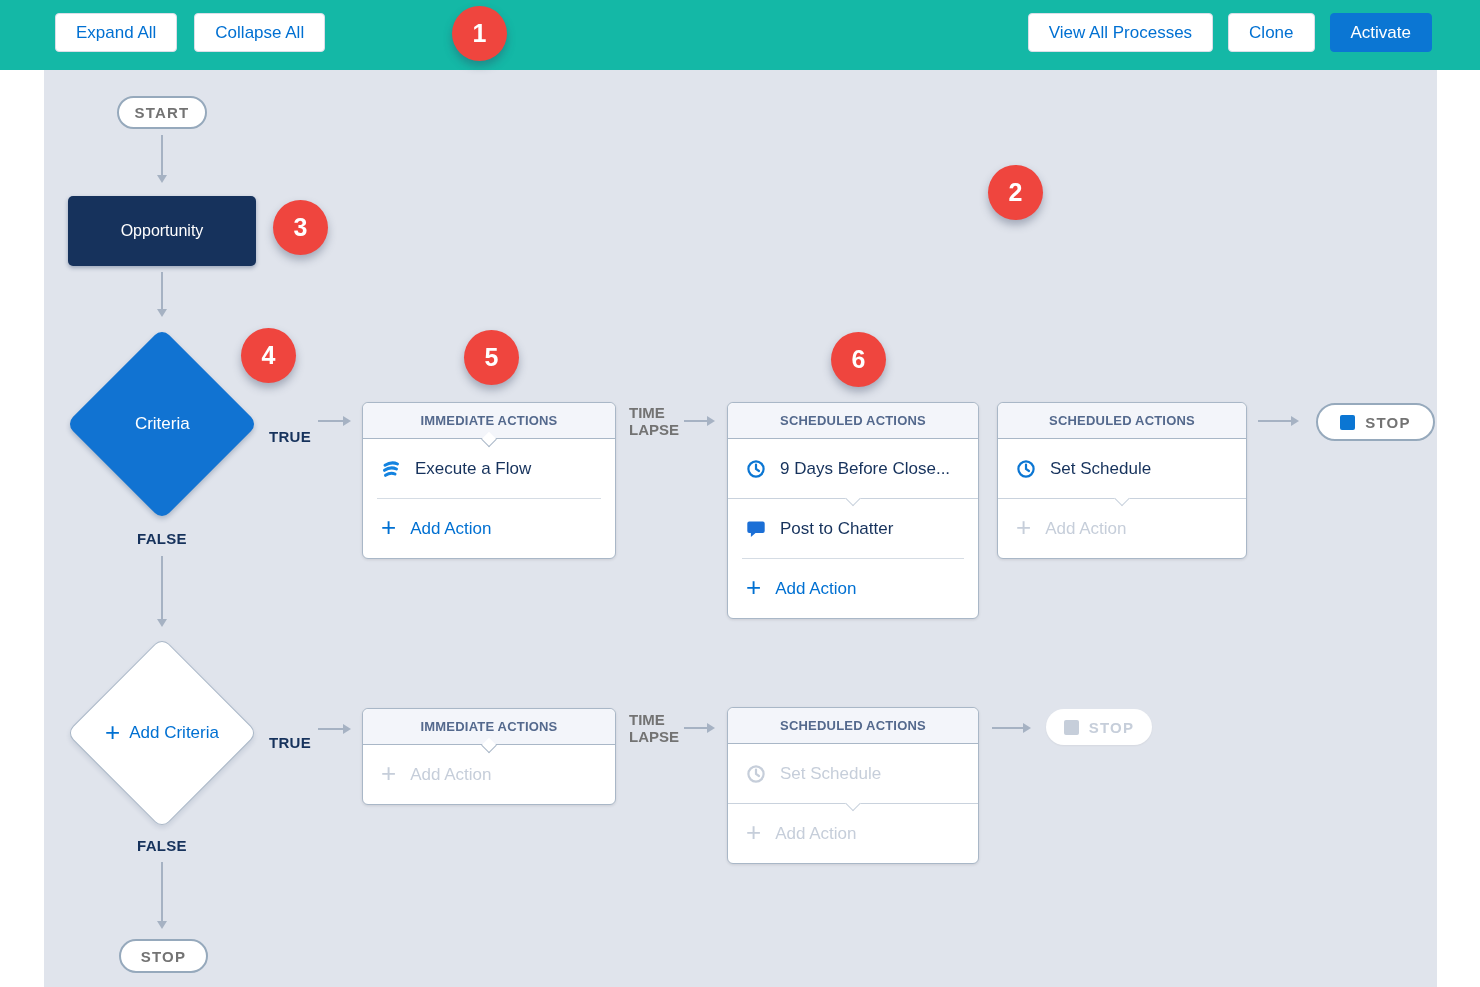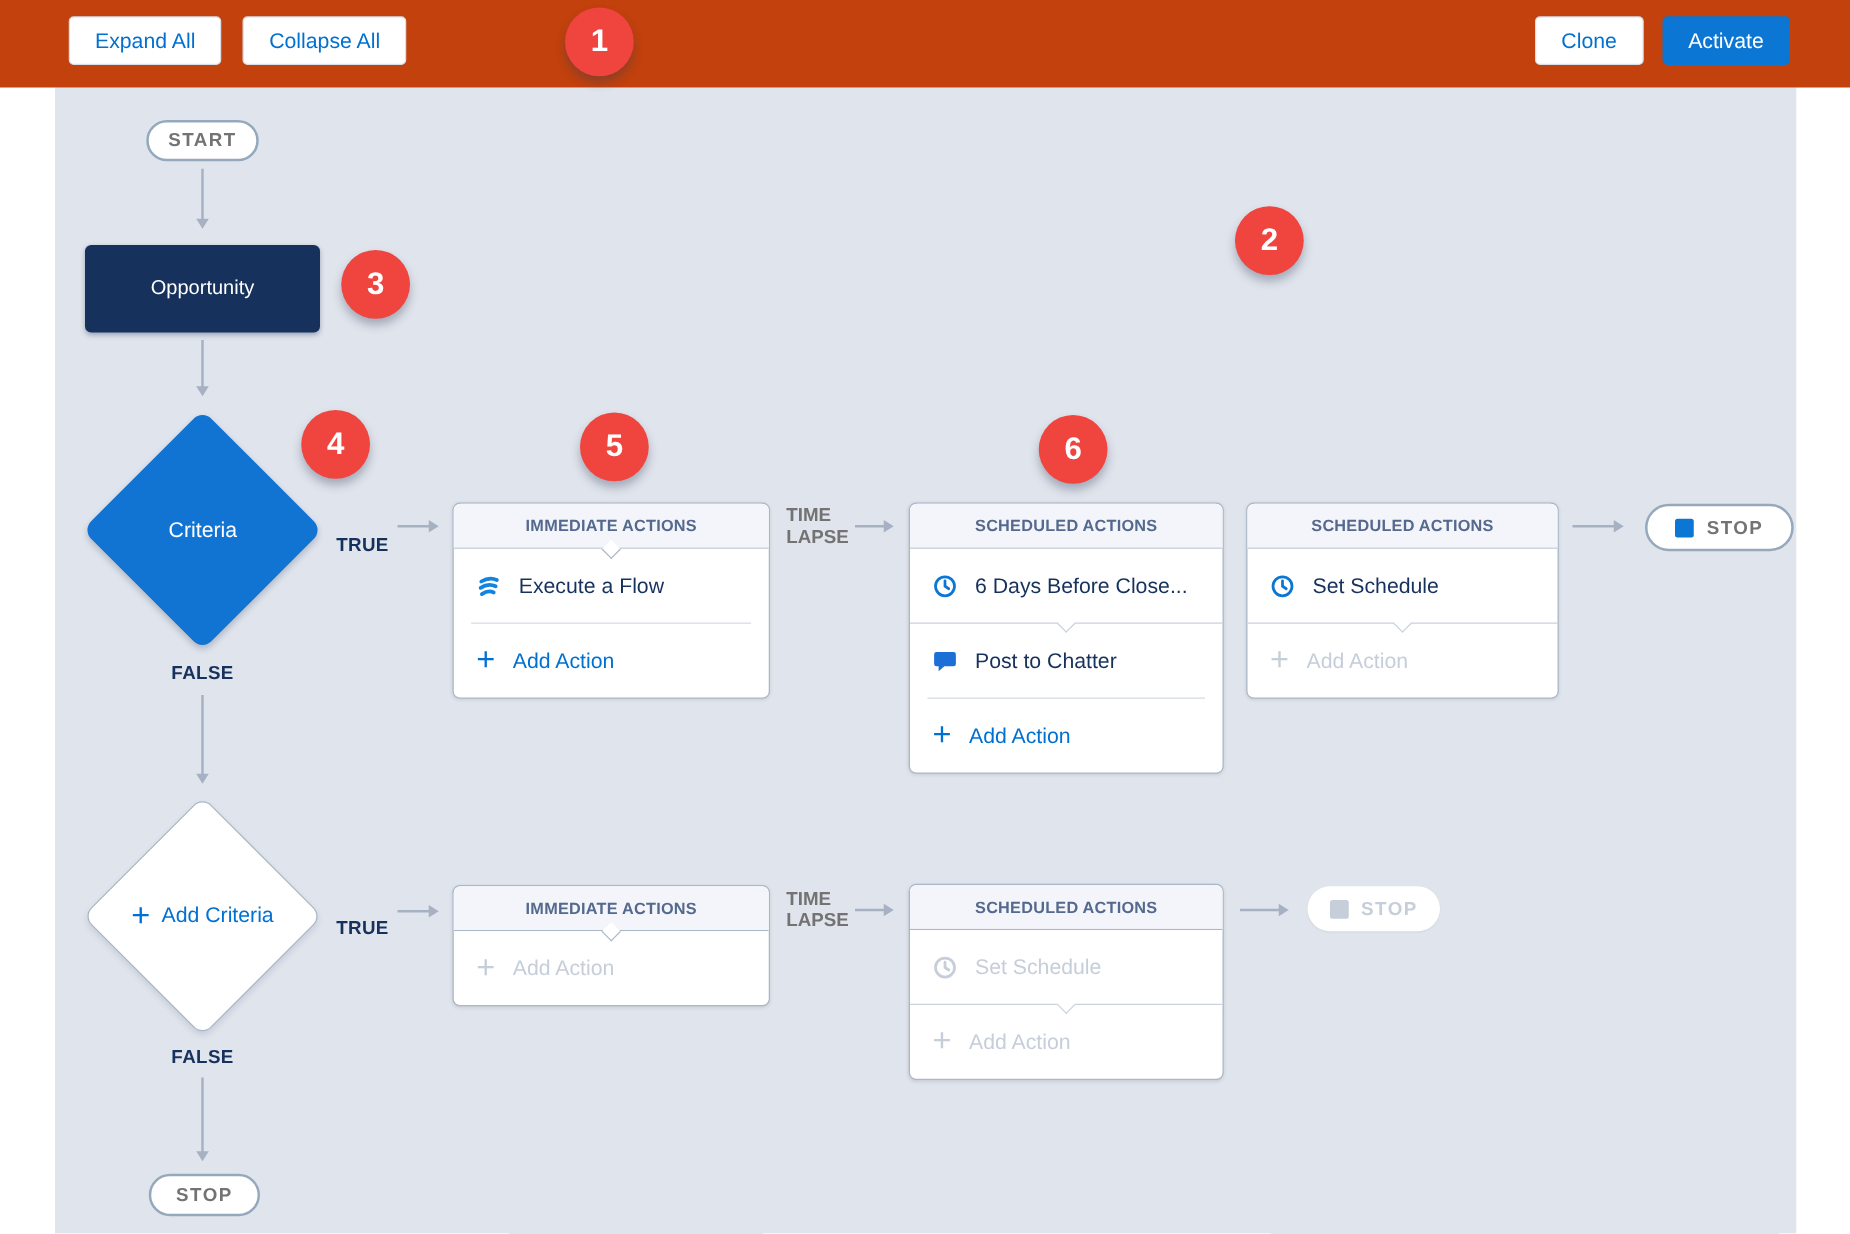--- a/index.html
+++ b/index.html
@@ -1,20 +1,20 @@
 <!DOCTYPE html>
 <html><head>
 <meta charset="utf-8">
 <style>
   * { margin:0; padding:0; box-sizing:border-box; }
   html,body { width:1480px; height:987px; background:#fff; font-family:"Liberation Sans", sans-serif; }
   .page { position:relative; width:1480px; height:987px; overflow:hidden; background:#fff; }
 
   
-  .toolbar { position:absolute; left:0; top:0; width:1480px; height:70px; background:#c2410c; z-index:3; }
+  .toolbar { position:absolute; left:0; top:0; width:1480px; height:70px; background:#14b8a6; z-index:3; }
   .tgroup { position:absolute; top:13px; display:flex; gap:17px; }
   .tgroup.left { left:55px; }
   .tgroup.right { right:48px; gap:15px; }
   .tbtn { height:39px; padding:0 20px; border:1px solid #D9DEE8; border-radius:4px; background:#fff;
           color:#0070D2; font-size:17px; display:flex; align-items:center; cursor:pointer; white-space:nowrap; }
   .tbtn.primary { background:#0B76D3; border-color:#0B76D3; color:#fff; }
 
   
   .canvas { position:absolute; left:44px; top:70px; width:1393px; height:917px; background:#E0E4EC; z-index:0; }
 
@@ -80,20 +80,21 @@
 <div class="page">
 
   <div class="canvas"></div>
 
   <div class="toolbar">
     <div class="tgroup left">
       <button class="tbtn">Expand All</button>
       <button class="tbtn">Collapse All</button>
     </div>
     <div class="tgroup right">
+      <button class="tbtn">View All Processes</button>
       <button class="tbtn">Clone</button>
       <button class="tbtn primary">Activate</button>
     </div>
   </div>
 
   <div class="badge" style="left:452px; top:6px;">1</div>
   <div class="badge" style="left:988px; top:165px;">2</div>
   <div class="badge" style="left:273px; top:200px;">3</div>
   <div class="badge" style="left:241px; top:328px;">4</div>
   <div class="badge" style="left:464px; top:330px;">5</div>
@@ -147,21 +148,21 @@
 
   <div class="card" style="left:727px; top:402px; width:252px;">
     <div class="card-header">
       <span>SCHEDULED ACTIONS</span>
     </div>
     <div class="crow">
       <svg class="icon20" viewBox="0 0 20 20">
         <circle cx="10" cy="10" r="7.6" fill="none" stroke="#0B76D3" stroke-width="2.2"></circle>
         <path d="M10 5.6 V10 L13 12" fill="none" stroke="#0B76D3" stroke-width="2.2" stroke-linecap="round"></path>
       </svg>
-      <span>6 Days Before Close...</span>
+      <span>9 Days Before Close...</span>
     </div>
     <div class="ndivider">
         <span class="notch"></span>
       </div>
     <div class="crow">
       <svg class="icon20" viewBox="0 0 20 20">
         <path d="M3.2 2.6 h13.6 a1.9 1.9 0 0 1 1.9 1.9 v7.6 a1.9 1.9 0 0 1 -1.9 1.9 h-7.3 l-4.6 4 v-4 h-1.7 a1.9 1.9 0 0 1 -1.9 -1.9 v-7.6 a1.9 1.9 0 0 1 1.9 -1.9 z" fill="#1B6FD6"></path>
       </svg>
       <span>Post to Chatter</span>
     </div>

